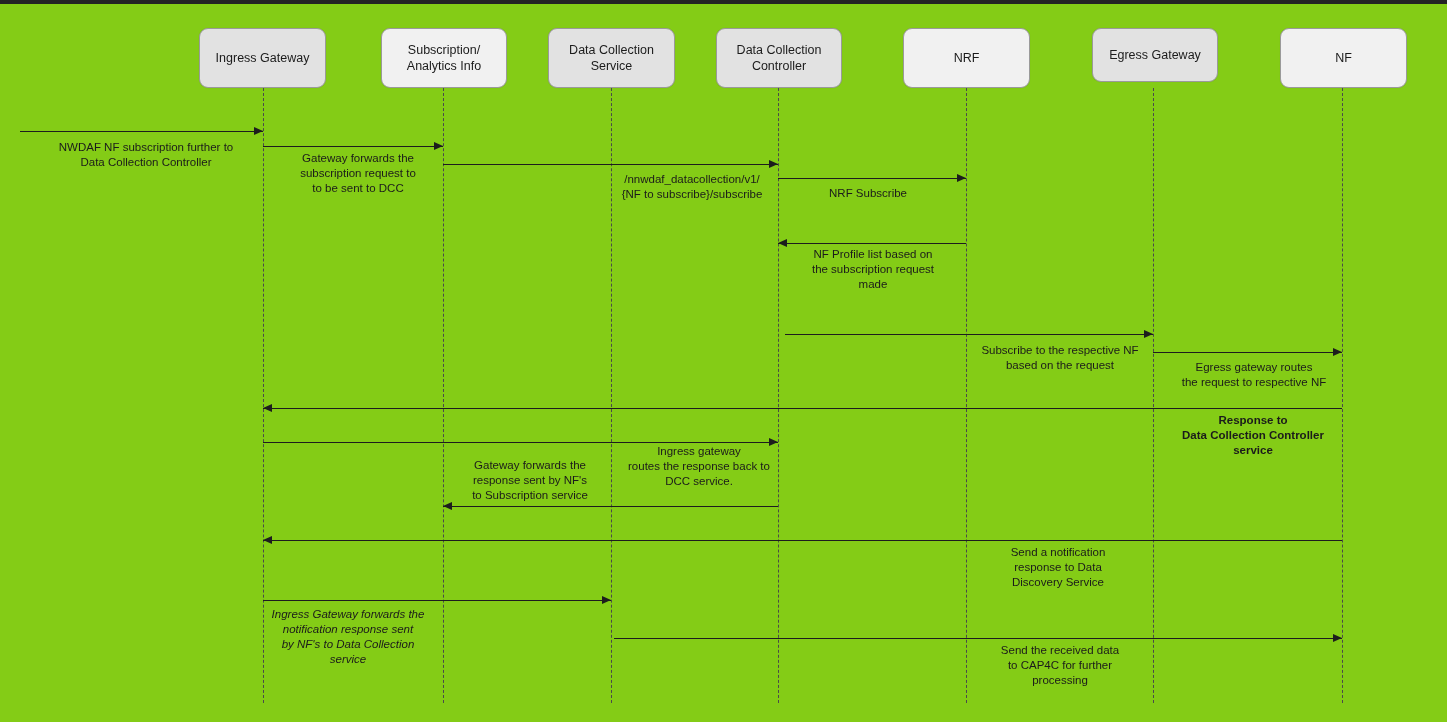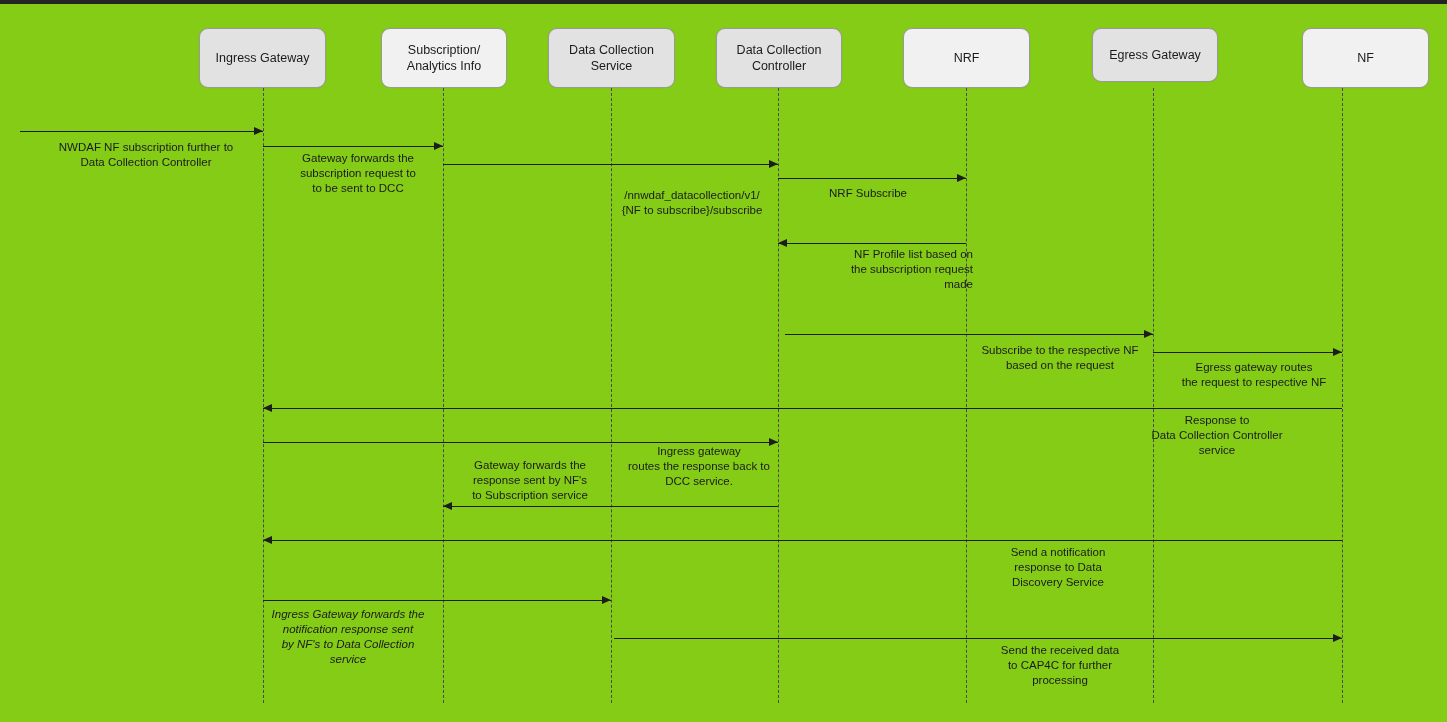--- a/index.html
+++ b/index.html
@@ -105,21 +105,21 @@
       <div class="participant" style="left: 716px; top: 28px; width: 126px; height: 60px;">
         <span class="p-label">Data Collection
 Controller</span>
       </div>
       <div class="participant light" style="left: 903px; top: 28px; width: 127px; height: 60px;">
         <span class="p-label">NRF</span>
       </div>
       <div class="participant" style="left: 1092px; top: 28px; width: 126px; height: 54px;">
         <span class="p-label">Egress Gateway</span>
       </div>
-      <div class="participant light" style="left: 1280px; top: 28px; width: 127px; height: 60px; margin-left: 22px;">
+      <div class="participant light" style="left: 1280px; top: 28px; width: 127px; height: 60px;">
         <span class="p-label">NF</span>
       </div>
     </div>
   <div id="lifelines-layer">
       <div class="lifeline" style="left: 263px; top: 88px; height: 615px;"></div>
       <div class="lifeline" style="left: 443px; top: 88px; height: 615px;"></div>
       <div class="lifeline" style="left: 611px; top: 88px; height: 615px;"></div>
       <div class="lifeline" style="left: 778px; top: 88px; height: 615px;"></div>
       <div class="lifeline" style="left: 966px; top: 88px; height: 615px;"></div>
       <div class="lifeline" style="left: 1153px; top: 88px; height: 615px;"></div>
@@ -130,41 +130,41 @@
       <div class="arrowhead right" style="top: 127.2px; left: 254px;"></div>
       <div class="msg-label" style="width: 240px; left: 26px; top: 140px;">NWDAF NF subscription further to
 Data Collection Controller</div>
       <div class="msg-line" style="left: 263px; top: 146px; width: 180px;"></div>
       <div class="arrowhead right" style="top: 142.2px; left: 434px;"></div>
       <div class="msg-label" style="width: 190px; left: 263px; top: 151px;">Gateway forwards the
 subscription request to
 to be sent to DCC</div>
       <div class="msg-line" style="left: 443px; top: 164px; width: 335px;"></div>
       <div class="arrowhead right" style="top: 160.2px; left: 769px;"></div>
-      <div class="msg-label" style="width: 200px; left: 592px; top: 188px;">/nnwdaf_datacollection/v1/
+      <div class="msg-label" style="width: 200px; left: 592px; top: 172px;">/nnwdaf_datacollection/v1/
 {NF to subscribe}/subscribe</div>
       <div class="msg-line" style="left: 778px; top: 178px; width: 188px;"></div>
       <div class="arrowhead right" style="top: 174.2px; left: 957px;"></div>
       <div class="msg-label" style="width: 150px; left: 793px; top: 186px;">NRF Subscribe</div>
       <div class="msg-line" style="left: 778px; top: 243px; width: 188px;"></div>
       <div class="arrowhead left" style="top: 239.2px; left: 778px;"></div>
-      <div class="msg-label" style="width: 200px; left: 773px; top: 247px; text-align: right;">NF Profile list based on
+      <div class="msg-label" style="width: 200px; left: 773px; top: 247px;">NF Profile list based on
 the subscription request
 made</div>
       <div class="msg-line" style="left: 785px; top: 334px; width: 368px;"></div>
       <div class="arrowhead right" style="top: 330.2px; left: 1144px;"></div>
       <div class="msg-label" style="width: 220px; left: 950px; top: 343px;">Subscribe to the respective NF
 based on the request</div>
       <div class="msg-line" style="left: 1153px; top: 352px; width: 189px;"></div>
       <div class="arrowhead right" style="top: 348.2px; left: 1333px;"></div>
       <div class="msg-label" style="width: 200px; left: 1154px; top: 360px;">Egress gateway routes
 the request to respective NF</div>
       <div class="msg-line" style="left: 263px; top: 408px; width: 1079px;"></div>
       <div class="arrowhead left" style="top: 404.2px; left: 263px;"></div>
-      <div class="msg-label" style="width: 220px; left: 1107px; top: 413px;">Response to
+      <div class="msg-label" style="width: 220px; left: 1143px; top: 413px; font-weight: bold;">Response to
 Data Collection Controller
 service</div>
       <div class="msg-line" style="left: 263px; top: 442px; width: 515px;"></div>
       <div class="arrowhead right" style="top: 438.2px; left: 769px;"></div>
       <div class="msg-label" style="width: 200px; left: 599px; top: 444px;">Ingress gateway
 routes the response back to
 DCC service.</div>
       <div class="msg-line" style="left: 443px; top: 506px; width: 335px;"></div>
       <div class="arrowhead left" style="top: 502.2px; left: 443px;"></div>
       <div class="msg-label" style="width: 200px; left: 430px; top: 458px;">Gateway forwards the

